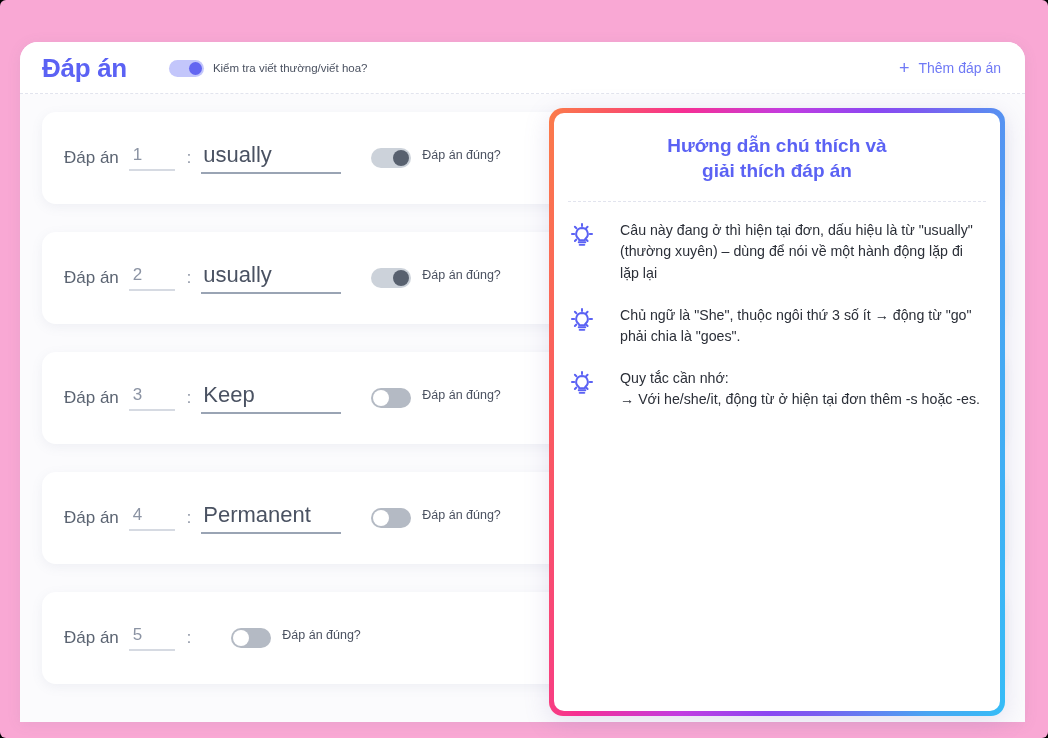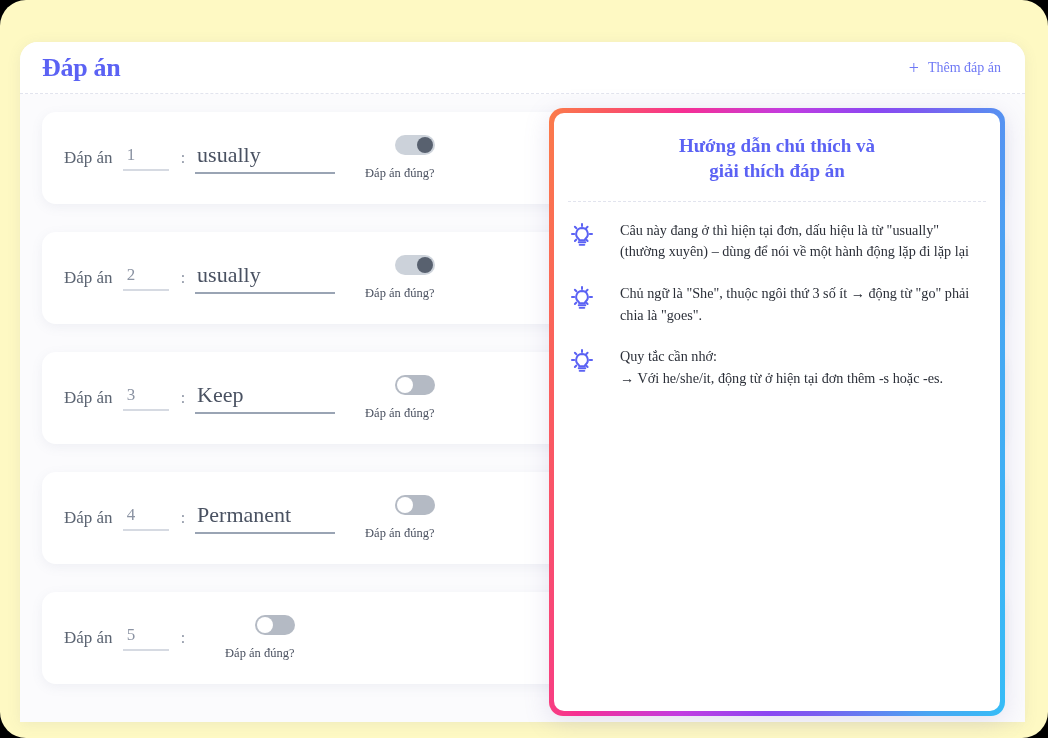--- a/index.html
+++ b/index.html
@@ -12,24 +12,23 @@
 
   body {
     background: #000000;
     font-family: "Liberation Sans", sans-serif;
   }
 
   
   #page-surface {
     position: absolute;
     inset: 0;
-    background: #fef9c3;
-    border-radius: 26px;
+    background: #f9a8d4;
+    border-radius: 6px;
     overflow: hidden;
-    font-family: Liberation Serif, serif;
   }
 
   
   #answers-card {
     position: absolute;
     left: 20px;
     top: 42px;
     width: 1005px;
     height: 680px;
     background: #fbfbfd;
@@ -156,24 +155,23 @@
     padding: 0 0 4px 2px;
     font-size: 22px;
     color: #4a5262;
     cursor: text;
     white-space: nowrap;
     overflow: visible;
   }
 
   .correct-group {
     display: flex;
-    align-items: flex-end;
+    align-items: flex-start;
     gap: 11px;
     margin-left: 30px;
-    flex-direction: column;
   }
   .toggle.slate-on { background: #ccd2da; }
   .toggle.slate-on .knob { left: 20px; background: #58616f; }
   .toggle.slate-off { background: #b4bac4; }
   .toggle.slate-off .knob { left: 2px; background: #ffffff; }
   .toggle.big { width: 40px; height: 20px; }
   .toggle.big .knob { width: 16px; height: 16px; top: 2px; }
   .toggle.big.slate-on .knob { left: 22px; }
   .toggle.big.slate-off .knob { left: 2px; }
 
@@ -254,20 +252,26 @@
 </head>
 <body>
 
 <div id="page-surface">
 
   <div id="answers-card">
 
     <div id="card-header">
       <div id="page-title">Đáp án</div>
 
+      <div id="case-check-group">
+        <div class="toggle purple-on">
+          <span class="knob"></span>
+        </div>
+        <span id="case-check-label">Kiểm tra viết thường/viết hoa?</span>
+      </div>
 
       <div id="add-answer-btn">
         <span class="plus">+</span>
         <span>Thêm đáp án</span>
       </div>
     </div>
 
     <div id="answer-list">
         <div class="answer-row">
           <span class="row-label">Đáp án</span>

